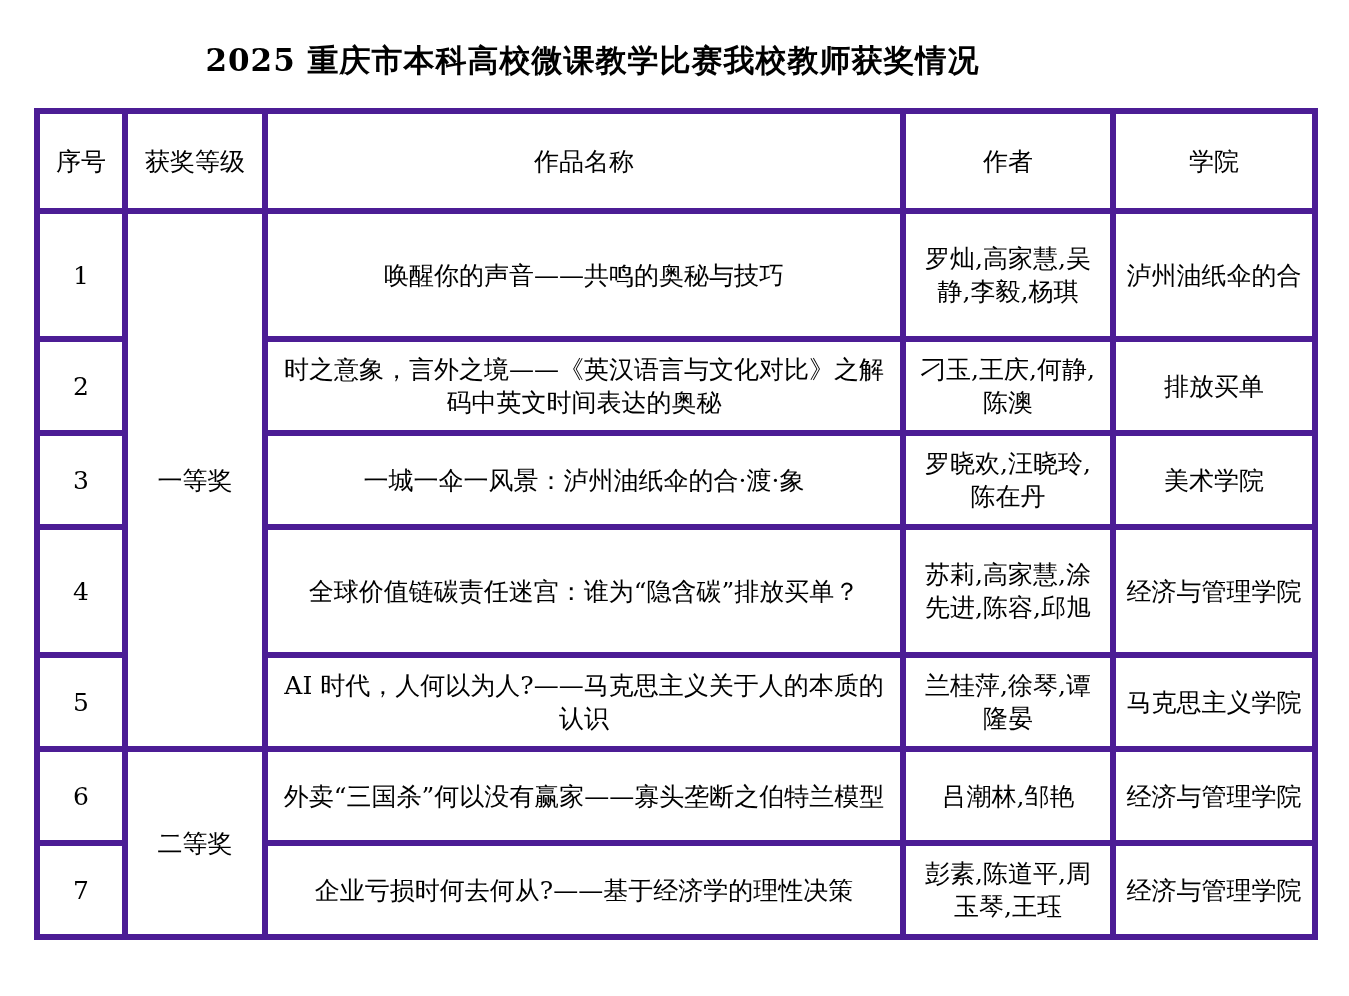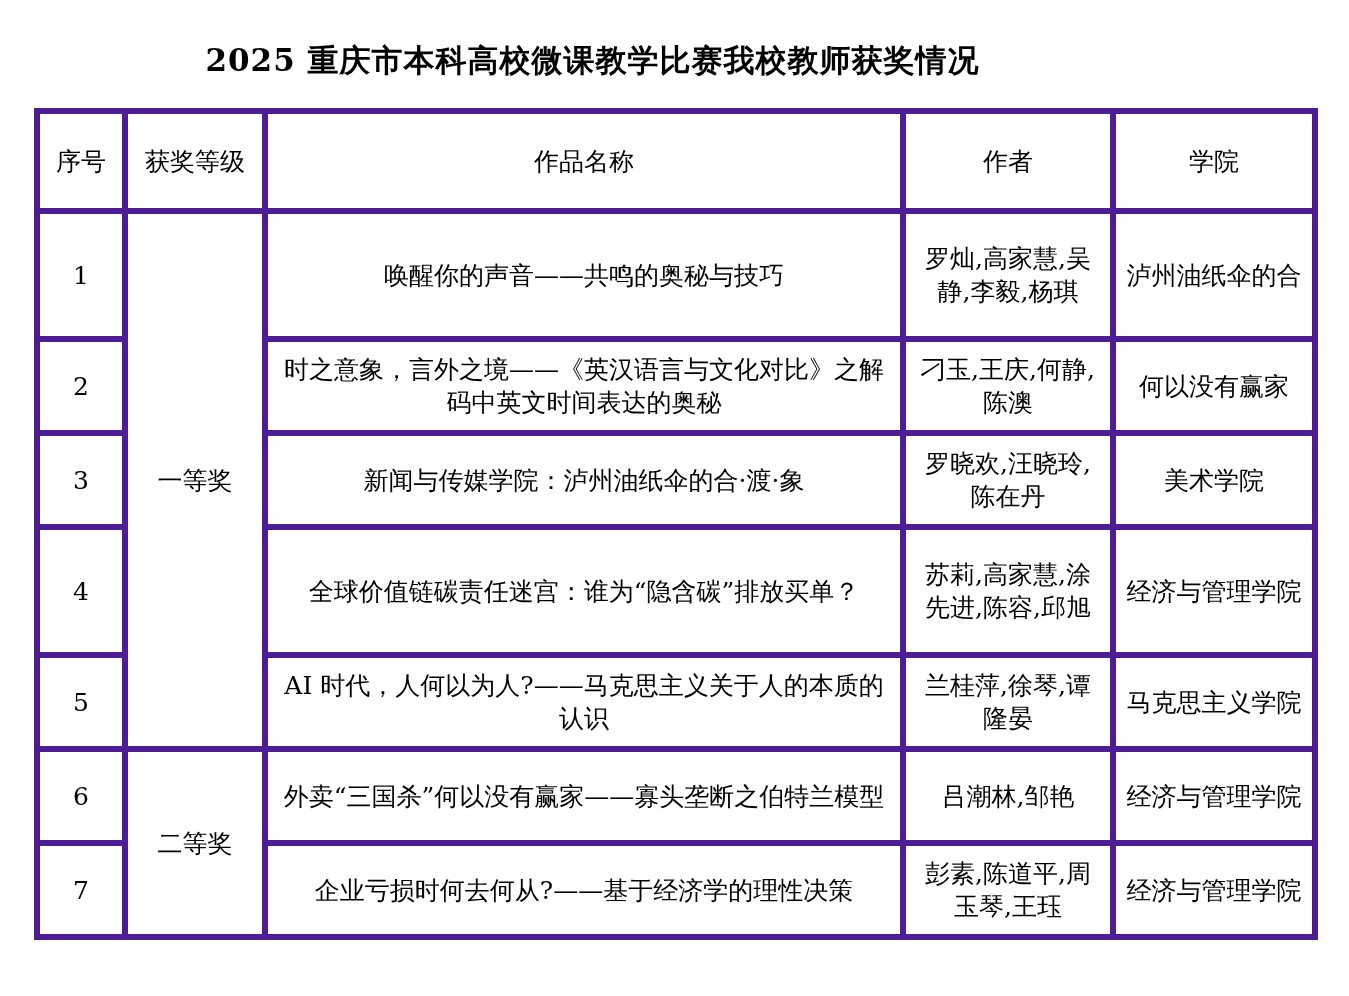--- a/index.html
+++ b/index.html
@@ -96,25 +96,25 @@
         <td class="cell-no">1</td>
         <td class="cell-grade" rowspan="5">一等奖</td>
         <td class="cell-work">唤醒你的声音——共鸣的奥秘与技巧</td>
         <td class="cell-author">罗灿,高家慧,吴静,李毅,杨琪</td>
         <td class="cell-dept">泸州油纸伞的合</td>
       </tr>
       <tr class="r2">
         <td class="cell-no">2</td>
         <td class="cell-work">时之意象，言外之境——《英汉语言与文化对比》之解码中英文时间表达的奥秘</td>
         <td class="cell-author">刁玉,王庆,何静,陈澳</td>
-        <td class="cell-dept">何以没有赢家</td>
+        <td class="cell-dept">排放买单</td>
       </tr>
       <tr class="r3">
         <td class="cell-no">3</td>
-        <td class="cell-work">新闻与传媒学院：泸州油纸伞的合·渡·象</td>
+        <td class="cell-work">一城一伞一风景：泸州油纸伞的合·渡·象</td>
         <td class="cell-author">罗晓欢,汪晓玲,陈在丹</td>
         <td class="cell-dept">美术学院</td>
       </tr>
       <tr class="r4">
         <td class="cell-no">4</td>
         <td class="cell-work">全球价值链碳责任迷宫：谁为“隐含碳”排放买单？</td>
         <td class="cell-author">苏莉,高家慧,涂先进,陈容,邱旭</td>
         <td class="cell-dept">经济与管理学院</td>
       </tr>
       <tr class="r5">

